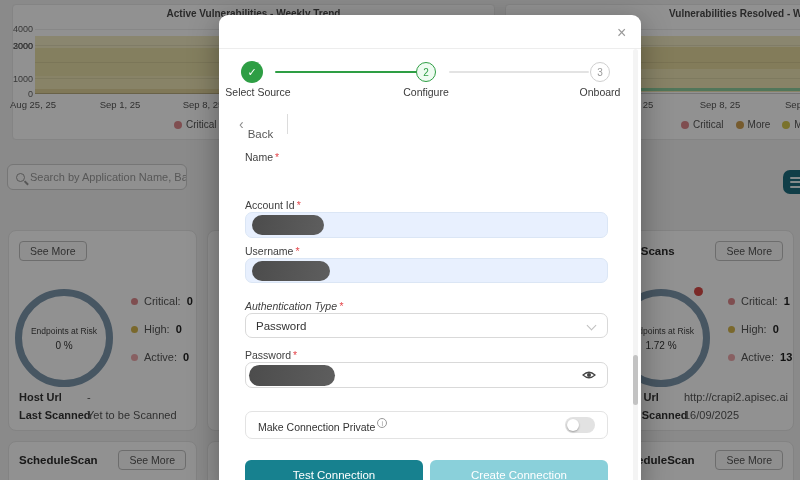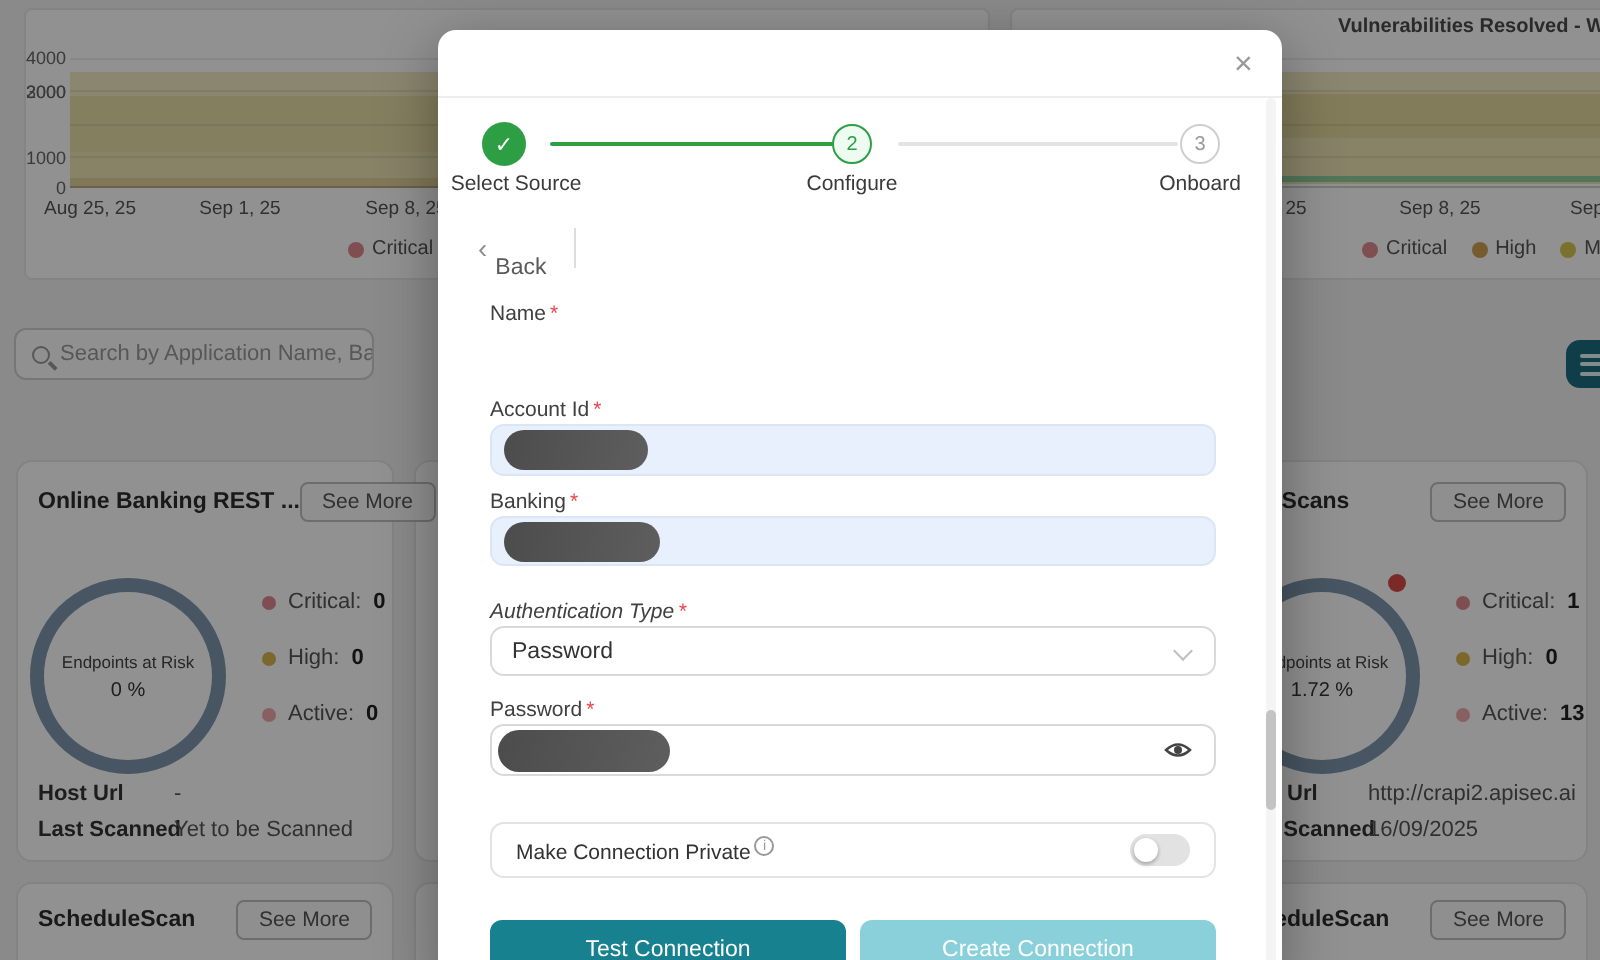--- a/index.html
+++ b/index.html
@@ -88,37 +88,38 @@
   .m-scroll-thumb { position:absolute; left:0; top:306px; width:5px; height:50px; background:#c3c3c3; border-radius:3px; }
 </style>
 </head>
 <body>
 
 <div class="screen">
 
   <div>
 
     <div class="chart-card" style="left:12px; width:483px;">
+      <div class="chart-title">Active Vulnerabilities - Weekly Trend</div>
       <div class="ytick" style="left:0; top:19px;">4000</div>
       <div class="ytick" style="left:0; top:36px;">3000</div>
       <div class="ytick" style="left:0; top:36px;">2000</div>
       <div class="ytick" style="left:0; top:69px;">1000</div>
       <div class="ytick" style="left:0; top:84px;">0</div>
       <div class="plot" style="left:22px; top:24px; width:456px; height:65px;">
         <div class="band" style="top:7px;  height:12px; background:#f3ecc3;"></div>
         <div class="band" style="top:19px; height:28px; background:#e9dfa8;"></div>
         <div class="band" style="top:47px; height:13px; background:#efe7b5;"></div>
         <div class="band" style="top:60px; height:5px;  background:#e2d49b;"></div>
         <div class="gridline" style="top:0;"></div>
         <div class="gridline" style="top:16px;"></div>
         <div class="gridline" style="top:33px;"></div>
         <div class="gridline" style="top:49px;"></div>
         <div class="gridline" style="top:64px; background:rgba(0,0,0,.18);"></div>
       </div>
-      <div class="xlabel" style="left:32px;  top:94px;">Aug 25, 25</div>
+      <div class="xlabel" style="left:20px;  top:94px;">Aug 25, 25</div>
       <div class="xlabel" style="left:107px; top:94px;">Sep 1, 25</div>
       <div class="xlabel" style="left:190px; top:94px;">Sep 8, 25</div>
       <div class="legend" style="left:161px; top:114px;">
         <span class="legend-item">
           <span class="dot" style="background:#e08a8e;"></span>
           <span>Critical</span>
         </span>
       </div>
     </div>
 
@@ -138,21 +139,21 @@
       <div class="xlabel" style="left:127px; top:94px;">Sep 1, 25</div>
       <div class="xlabel" style="left:214px; top:94px;">Sep 8, 25</div>
       <div class="xlabel" style="left:302px; top:94px;">Sep 15, 25</div>
       <div class="legend" style="left:175px; top:114px;">
         <span class="legend-item">
           <span class="dot" style="background:#e08a8e;"></span>
           <span>Critical</span>
         </span>
         <span class="legend-item">
           <span class="dot" style="background:#d0a052;"></span>
-          <span>High</span>
+          <span>More</span>
         </span>
         <span class="legend-item">
           <span class="dot" style="background:#d6c84e;"></span>
           <span>Medium</span>
         </span>
       </div>
     </div>
 
     <div class="search-box">
       <span class="mag"></span>
@@ -163,21 +164,20 @@
       <i></i>
         <i></i>
         <i></i>
     </div>
 
     <div class="app-card" style="left:207px; top:230px; width:189px; height:201px;"></div>
     <div class="app-card" style="left:207px; top:441px; width:189px; height:60px;"></div>
 
     <div class="app-card" style="left:8px; top:230px; width:189px; height:201px;">
       <div class="card-head">
-        <span class="card-title">Online Banking REST ...</span>
         <span class="see-more">See More</span>
       </div>
       <div class="donut"></div>
       <div class="donut-inner" style="left:6px; top:58px; width:98px; height:98px;">
         <span class="donut-label">Endpoints at Risk</span>
         <span class="donut-pct">0 %</span>
       </div>
       <div class="stats">
         <span class="stat">
           <span class="dot" style="width:7px;height:7px;background:#e08a8e;"></span>
@@ -296,21 +296,21 @@
     </div>
 
     <div class="f-label" style="top:184px;">
       <span>Account Id</span><span class="req">*</span>
     </div>
     <div class="f-input f-blue" style="top:197px; height:26px;">
       <span class="blob" style="width:72px; height:20px; margin-left:-4px;"></span>
     </div>
 
     <div class="f-label" style="top:230px;">
-      <span>Banking</span><span class="req">*</span>
+      <span>Username</span><span class="req">*</span>
     </div>
     <div class="f-input f-blue" style="top:243px; height:25px;">
       <span class="blob" style="width:78px; height:20px; margin-left:-4px;"></span>
     </div>
 
     <div class="f-label" style="top:285px;font-style:italic;">
       <span>Authentication Type</span><span class="req">*</span>
     </div>
     <div class="f-input" style="top:298px; height:25px;">
       <span>Password</span>

